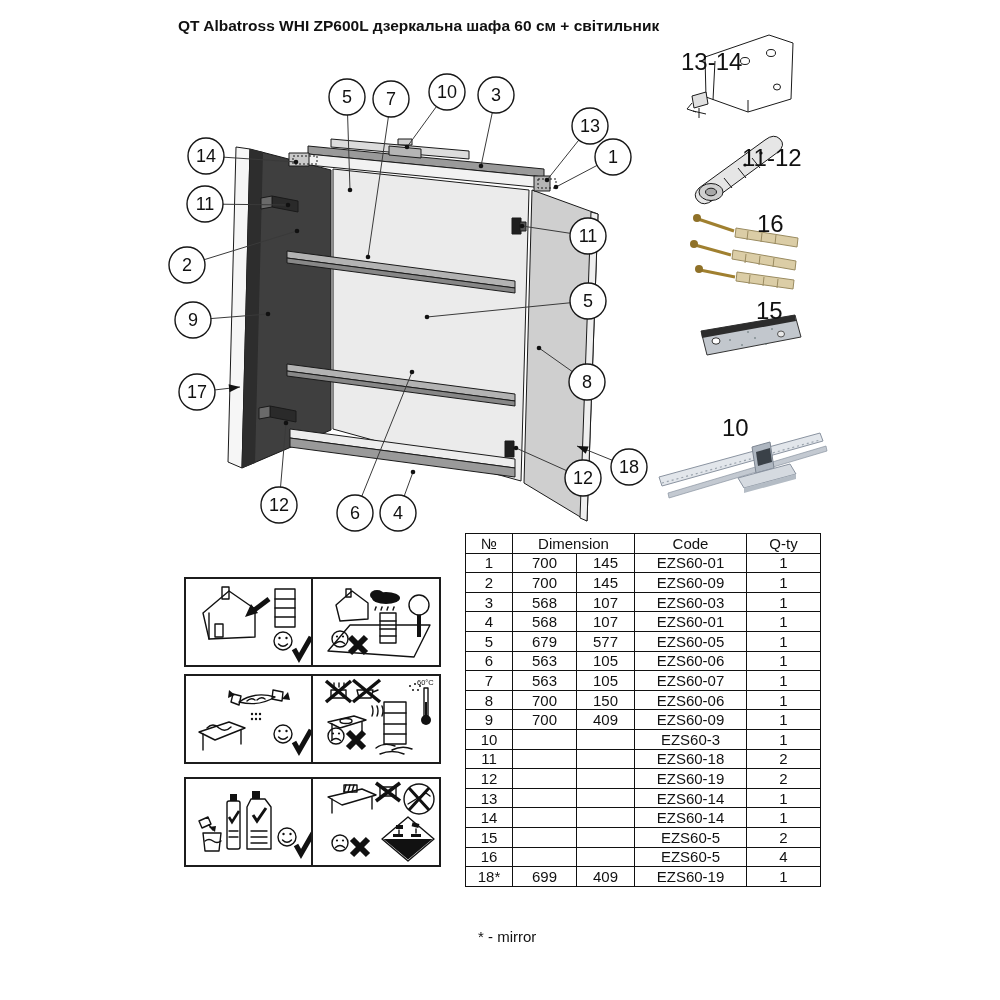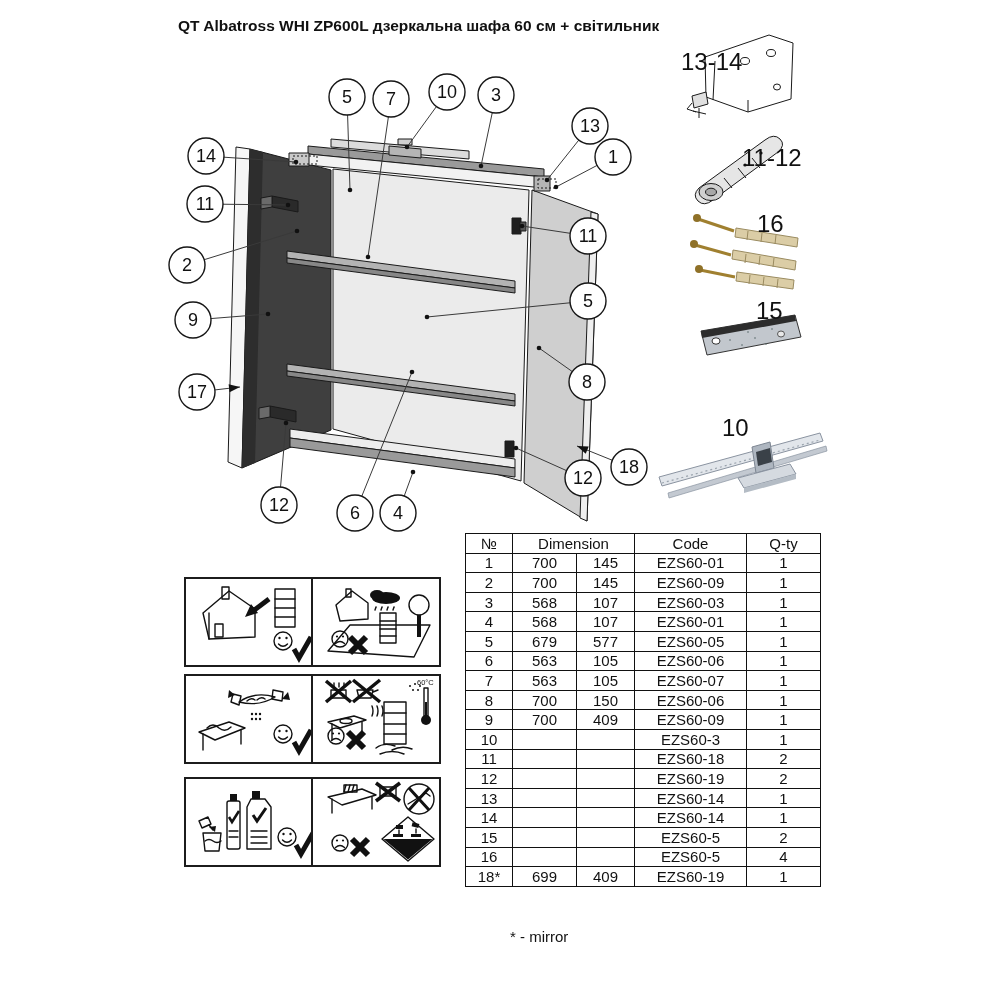--- a/index.html
+++ b/index.html
@@ -16,21 +16,21 @@
   .p3{left:0;top:97px}.p4{left:127px;top:97px}
   .p5{left:0;top:200px}.p6{left:127px;top:200px}
   .picto svg{display:block}
   .pic{stroke:#111;stroke-width:1.4;fill:none;stroke-linejoin:round;stroke-linecap:round;}
   .picf{fill:#111;stroke:none;}
   .mark{stroke:#111;fill:none;stroke-linecap:butt;}
   .table-wrap{position:absolute;left:465px;top:533px;}
   table{border-collapse:collapse;font-size:15px;}
   th,td{border:1px solid #111;text-align:center;padding:0 3px;height:18.6px;line-height:1;font-weight:normal;}
   col.c-num{width:47px}col.c-d1{width:64px}col.c-d2{width:58px}col.c-code{width:112px}col.c-qty{width:74px}
-  .footnote{position:absolute;left:478px;top:928px;font-size:15px;margin-left:32px;}
+  .footnote{position:absolute;left:478px;top:928px;font-size:15px;}
 </style>
 </head>
 <body>
 
 <div class="page">
 
   <div class="title">QT Albatross WHI ZP600L дзеркальна шафа 60 см + світильник</div>
 
   <svg id="diagram" width="1000" height="532" viewBox="0 0 1000 532">
 

